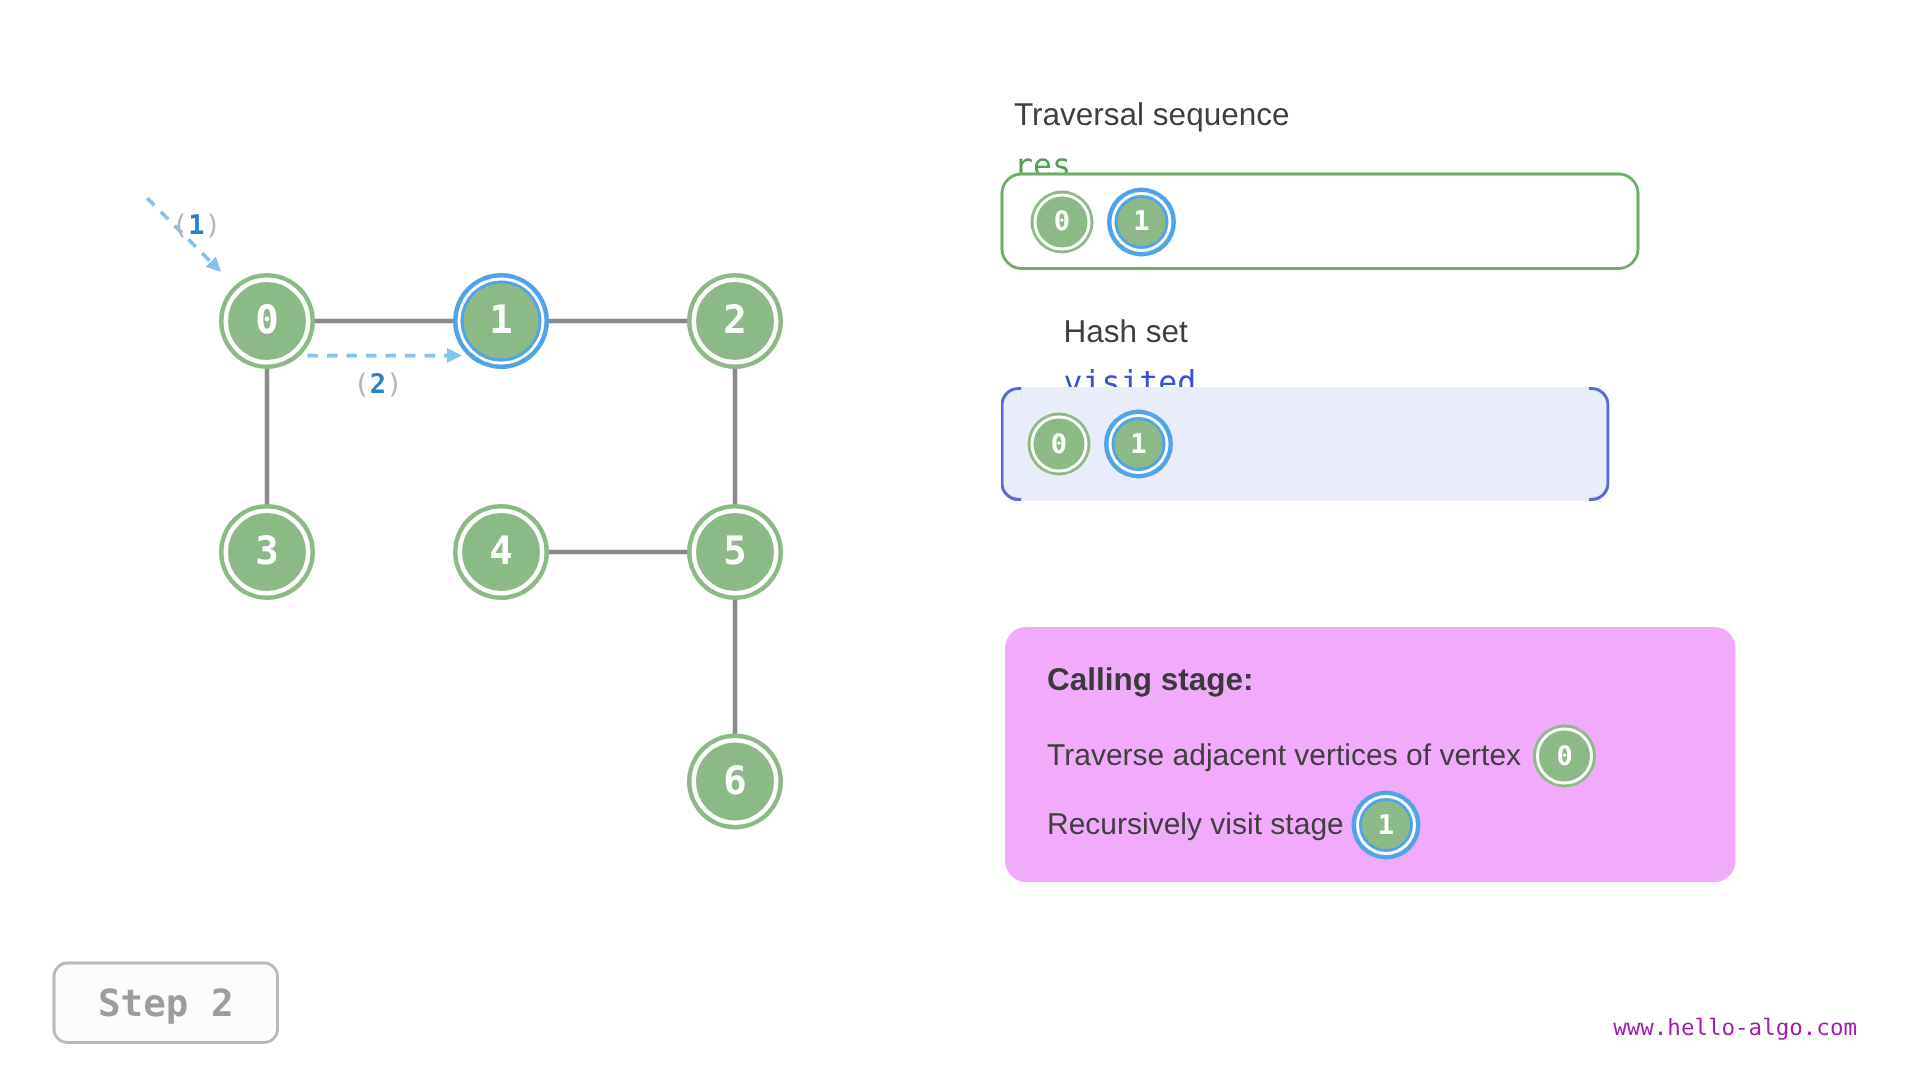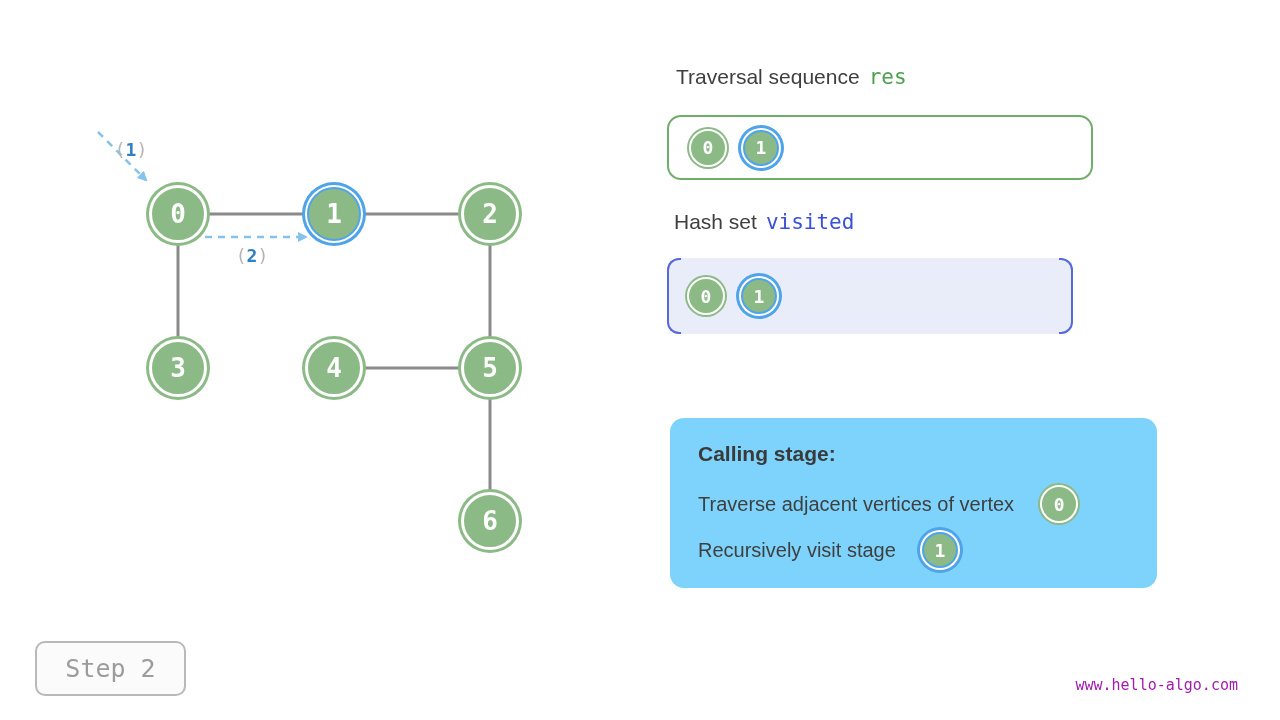--- a/index.html
+++ b/index.html
@@ -18,49 +18,49 @@
   
   .m-node{width:34px;height:34px;border-radius:50%;flex:0 0 auto;
           background:#8CBA86;border:2px solid #ffffff;box-shadow:0 0 0 2px #8CBA86;
           display:flex;align-items:center;justify-content:center;
           color:#ffffff;font-family:"DejaVu Sans Mono", monospace;font-size:18px;font-weight:bold;}
   .m-node.hl{width:32px;height:32px;border:2px solid #4FA3E8;
              box-shadow:0 0 0 2px #ffffff,0 0 0 5px #4FA3E8;}
 
   
   .panel-title{position:absolute;display:inline-flex;align-items:baseline;gap:9px;
-               font-size:21px;color:#3F3F3F;}
+               font-size:21px;color:#3F3F3F;flex-direction:column;}
   .code{font-family:"DejaVu Sans Mono", monospace;font-weight:normal;font-size:21px;}
   .code.green{color:#4CA04E;}
-  .code.blue{color:#3A50D6;}
+  .code.blue{color:#3A50D6;margin-left:35px;}
 
   
   .res-box{position:absolute;left:667px;top:115px;width:402px;height:61px;
            border:2px solid #6FAE69;border-radius:14px;background:#ffffff;
            display:flex;align-items:center;gap:16px;padding-left:20px;}
 
   
   .visited-box{position:absolute;left:667px;top:258px;width:406px;height:76px;
                background:#E9EDFA;border-radius:12px;
                display:flex;align-items:center;gap:16px;padding-left:20px;box-sizing:border-box;}
   .bracket{position:absolute;top:0;bottom:0;width:12px;}
   .bracket.left{left:0;border:2.5px solid #5669D8;border-right:none;border-radius:12px 0 0 12px;}
   .bracket.right{right:0;border:2.5px solid #5669D8;border-left:none;border-radius:0 12px 12px 0;}
 
   
   .calling-box{position:absolute;left:670px;top:418px;width:487px;height:170px;
-               background:#7dd3fc;border-radius:14px;box-sizing:border-box;padding:24px 28px 0 28px;}
+               background:#f0abfc;border-radius:14px;box-sizing:border-box;padding:24px 28px 0 28px;}
   .calling-title{font-size:21px;font-weight:bold;color:#3A3A3A;}
-  .calling-line{display:flex;align-items:center;gap:26px;font-size:20px;color:#3F3F3F;margin-top:15px;height:46px;}
+  .calling-line{display:flex;align-items:center;gap:10px;font-size:20px;color:#3F3F3F;margin-top:15px;height:46px;}
 
   
   .step-badge{position:absolute;left:35px;top:641px;width:147px;height:51px;
               border:2px solid #B9B9B9;border-radius:10px;background:#FBFBFB;
               display:flex;align-items:center;justify-content:center;
-              font-family:"DejaVu Sans Mono", monospace;font-weight:normal;font-size:25px;color:#9C9C9C;}
+              font-family:"DejaVu Sans Mono", monospace;font-weight:bold;font-size:25px;color:#9C9C9C;}
 
   
   .watermark{position:absolute;right:42px;top:676px;
              font-family:"DejaVu Sans Mono", monospace;font-size:15px;color:#a21caf;}
 
   svg text{font-family:"DejaVu Sans Mono", monospace;}
 </style>
 </head>
 <body>
 

